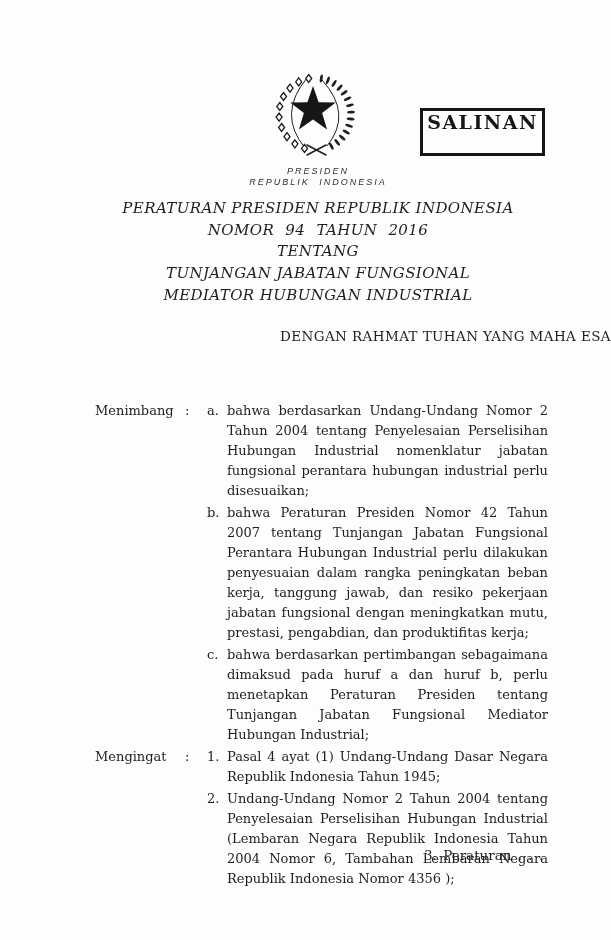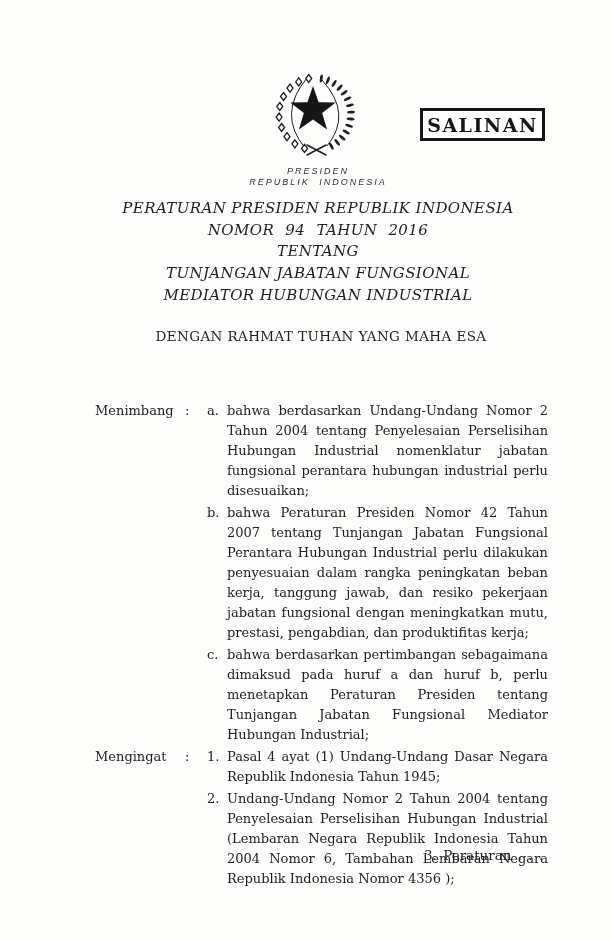--- a/index.html
+++ b/index.html
@@ -19,23 +19,23 @@
     background:var(--paper);
     color:var(--ink);
     overflow:hidden;
   }
 
   
   .emblem{
     position:absolute;left:265px;top:72px;width:100px;height:85px;
   }
   .stamp-box{
-    position:absolute;left:420px;top:108px;width:125px;height:33px;
+    position:absolute;left:420px;top:108px;width:125px;height:48px;
     border:3px solid #161616;
-    display:flex;align-items:center;justify-content:center;
+    display:flex;justify-content:center;
     box-sizing:border-box;
   }
   .stamp-text{
     font-weight:bold;font-size:19px;letter-spacing:1.5px;color:#161616;
   }
   .letterhead{
     position:absolute;top:166px;left:25px;right:0;
     text-align:center;
     font-family:"Liberation Sans","DejaVu Sans",sans-serif;
     font-size:9px;line-height:11px;
@@ -49,21 +49,21 @@
     position:absolute;top:198px;left:25px;right:0;
     text-align:center;
     font-size:15px;line-height:21.7px;
     letter-spacing:0.4px;
     color:var(--ink);
     font-style:italic;
   }
   .headings .nomor{word-spacing:6px;}
   .invocation{
     position:absolute;top:328px;left:31px;right:0;
-    text-align:center;font-size:13.5px;letter-spacing:0.4px;
+    text-align:right;font-size:13.5px;letter-spacing:0.4px;
   }
   .authority{
     position:absolute;top:364px;left:25px;right:0;
     text-align:center;font-size:13.5px;letter-spacing:0.4px;
   }
 
   
   .body-block{
     position:absolute;top:401px;left:95px;right:63px;
     font-size:13px;line-height:20px;

